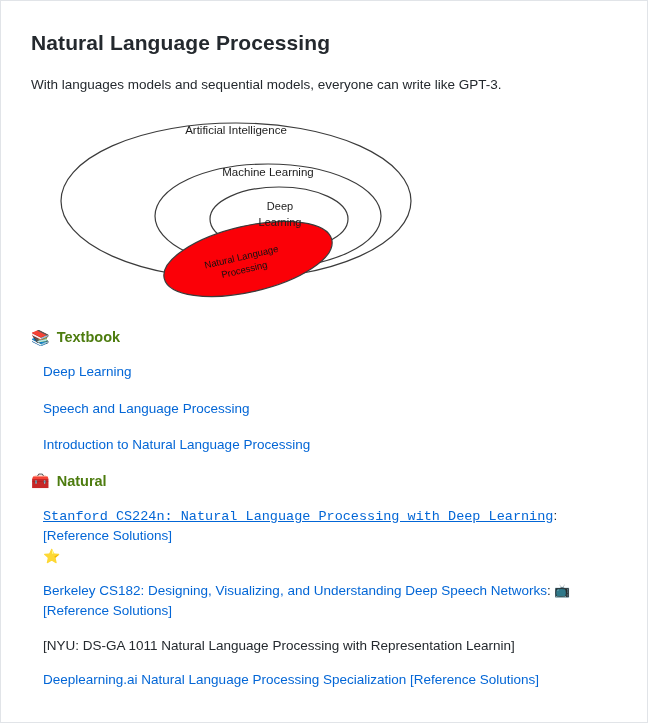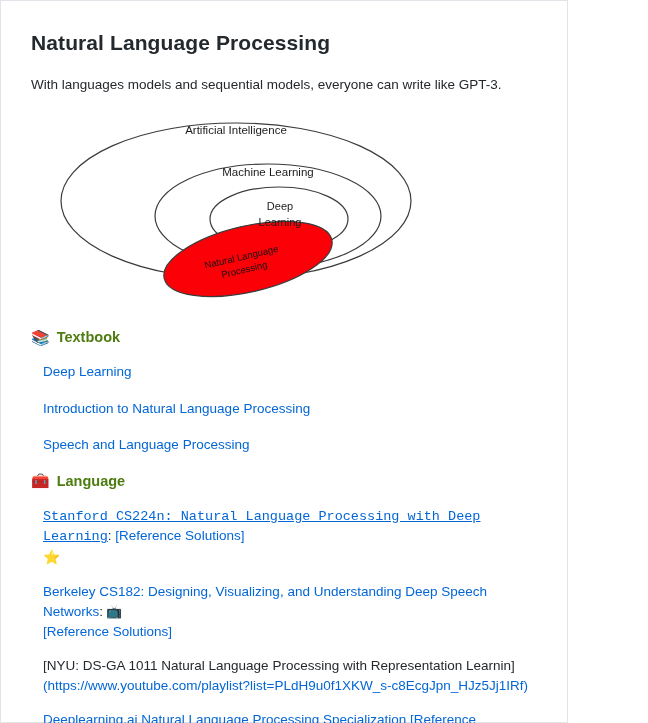--- a/index.html
+++ b/index.html
@@ -9,21 +9,21 @@
   }
   body {
     width: 648px;
     height: 723px;
     font-family: "Liberation Sans", sans-serif;
     color: #24292e;
     overflow: hidden;
   }
   .page {
     box-sizing: border-box;
-    width: 568px;
+    width: 648px;
     height: 723px;
     background: #ffffff;
     border: 1px solid #e1e4e8;
     padding: 22px 30px 0 30px;
     position: relative;
   }
   h1.title {
     font-size: 21px;
     font-weight: bold;
     margin: 8px 0 0 0;
@@ -135,43 +135,42 @@
 
   <div class="section-head">
     <span class="emoji">📚</span>
     <span class="label">Textbook</span>
   </div>
 
   <div class="link-line">
     <a class="lnk" href="#">Deep Learning</a>
   </div>
   <div class="link-line">
-    <a class="lnk" href="#">Introduction to Natural Language Processing</a>
+    <a class="lnk" href="#">Speech and Language Processing</a>
   </div>
   <div class="link-line">
-    <a class="lnk" href="#">Speech and Language Processing</a>
+    <a class="lnk" href="#">Introduction to Natural Language Processing</a>
   </div>
 
   <div class="section-head">
     <span class="emoji">🧰</span>
-    <span class="label">Language</span>
+    <span class="label">Natural</span>
   </div>
 
   <div class="link-line">
     <a class="lnk underline" href="#">Stanford CS224n: Natural Language Processing with Deep Learning</a><span class="plain">: </span><a class="lnk" href="#">[Reference Solutions]</a><br>
     <span class="star">⭐</span>
   </div>
 
   <div class="link-line tight">
     <a class="lnk" href="#">Berkeley CS182: Designing, Visualizing, and Understanding Deep Speech Networks</a><span class="plain">: </span><span class="tv">📺</span><br>
     <a class="lnk" href="#">[Reference Solutions]</a>
   </div>
 
   <div class="link-line tight">
     <span class="plain">[NYU: DS-GA 1011 Natural Language Processing with Representation Learnin]</span><br>
-    <span class="url-line">(https://www.youtube.com/playlist?list=PLdH9u0f1XKW_s-c8EcgJpn_HJz5Jj1IRf)</span>
   </div>
 
   <div class="link-line tight">
     <a class="lnk" href="#">Deeplearning.ai Natural Language Processing Specialization</a><span class="plain"> </span><a class="lnk" href="#">[Reference Solutions]</a>
   </div>
 
 </div>
 
 </body></html>

